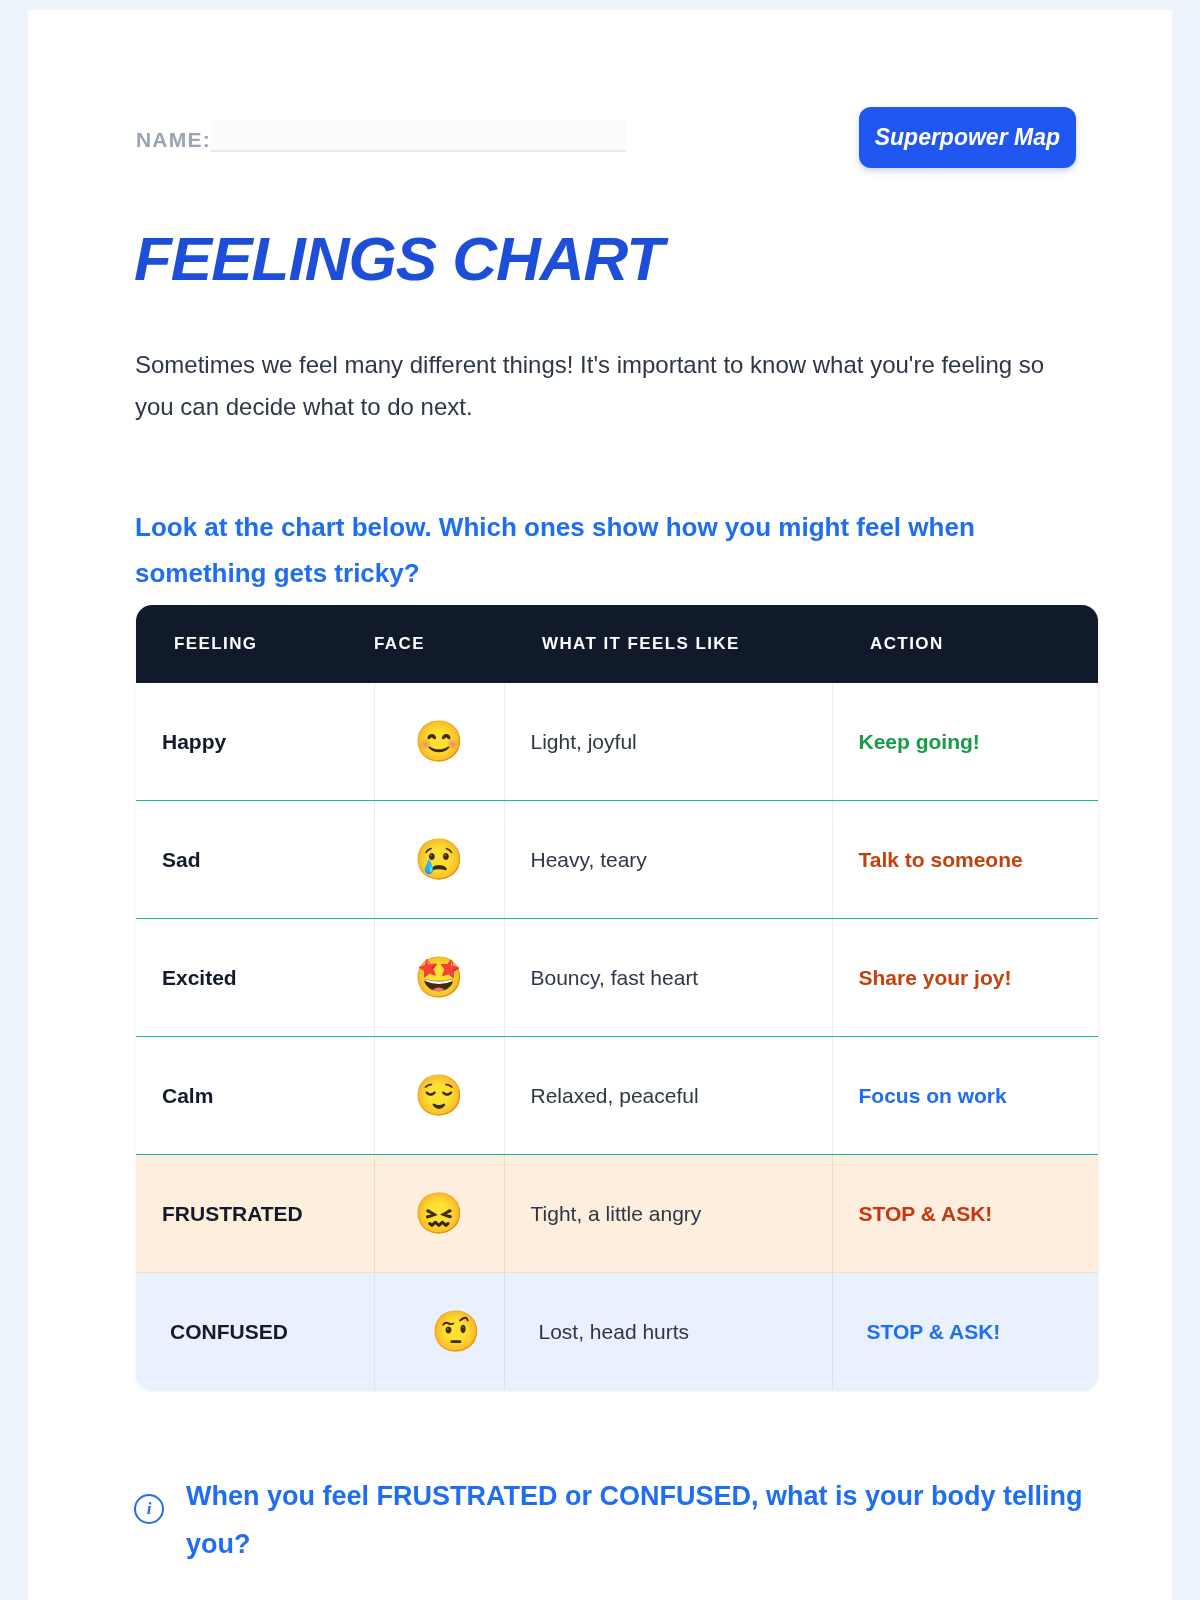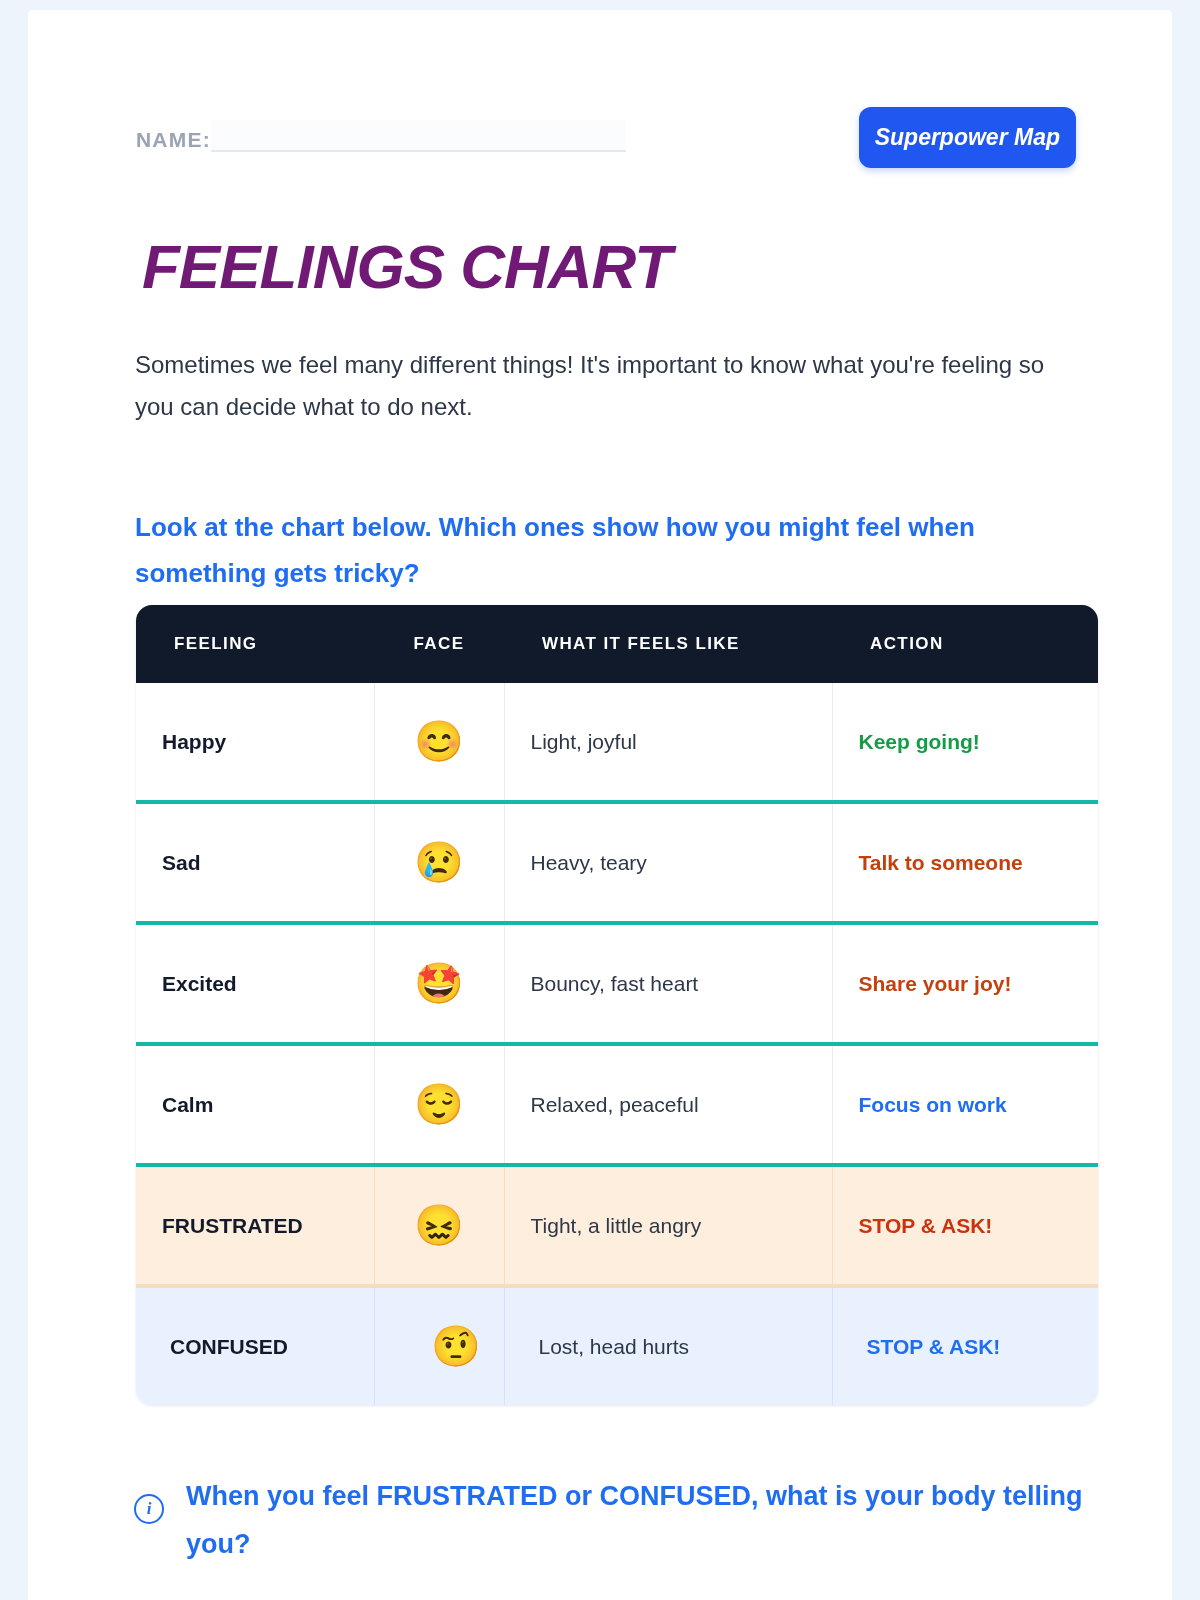--- a/index.html
+++ b/index.html
@@ -61,27 +61,27 @@
     border-radius: 12px;
     box-shadow: 0 3px 7px rgba(31,87,240,0.25);
     white-space: nowrap;
   }
 
   
   h1.title {
     position: absolute;
     left: 26px;
     top: 218px;
-    margin: 8px;
+    margin: 0;
     font-size: 62px;
     line-height: 62px;
     font-weight: bold;
     font-style: italic;
     letter-spacing: -1px;
-    color: #701a75;
+    color: #1d4ed8;
   }
   .intro {
     position: absolute;
     left: 27px;
     top: 310px;
     width: 930px;
     font-size: 24px;
     line-height: 42px;
     color: #2d3748;
   }
@@ -115,28 +115,28 @@
   thead th {
     background: #101a2b;
     color: #ffffff;
     font-size: 17px;
     letter-spacing: 1.4px;
     font-weight: bold;
     text-align: left;
     padding: 25px 0 25px 38px;
     height: 28px;
   }
-  thead th.face-col { text-align: center; padding-left: 0; }
+  thead th.face-col { text-align: left; padding-left: 0; }
   col.c1 { width: 238px; }
   col.c2 { width: 130px; }
   col.c3 { width: 328px; }
   col.c4 { width: 266px; }
 
   tbody td {
-    border-bottom: 4px solid #14b8a6;
+    border-bottom: 1px solid #14b8a6;
     border-right: 1px solid #e8edf4;
     padding: 0 26px;
     height: 117px;
     font-size: 21px;
     color: #2d3748;
     vertical-align: middle;
   }
   tbody td.cell-feeling { font-weight: bold; color: #121a2b; }
   tbody td.cell-face { text-align: center; padding: 0; font-size: 40px; }
   tbody td.cell-action { font-weight: bold; border-right: none; }

